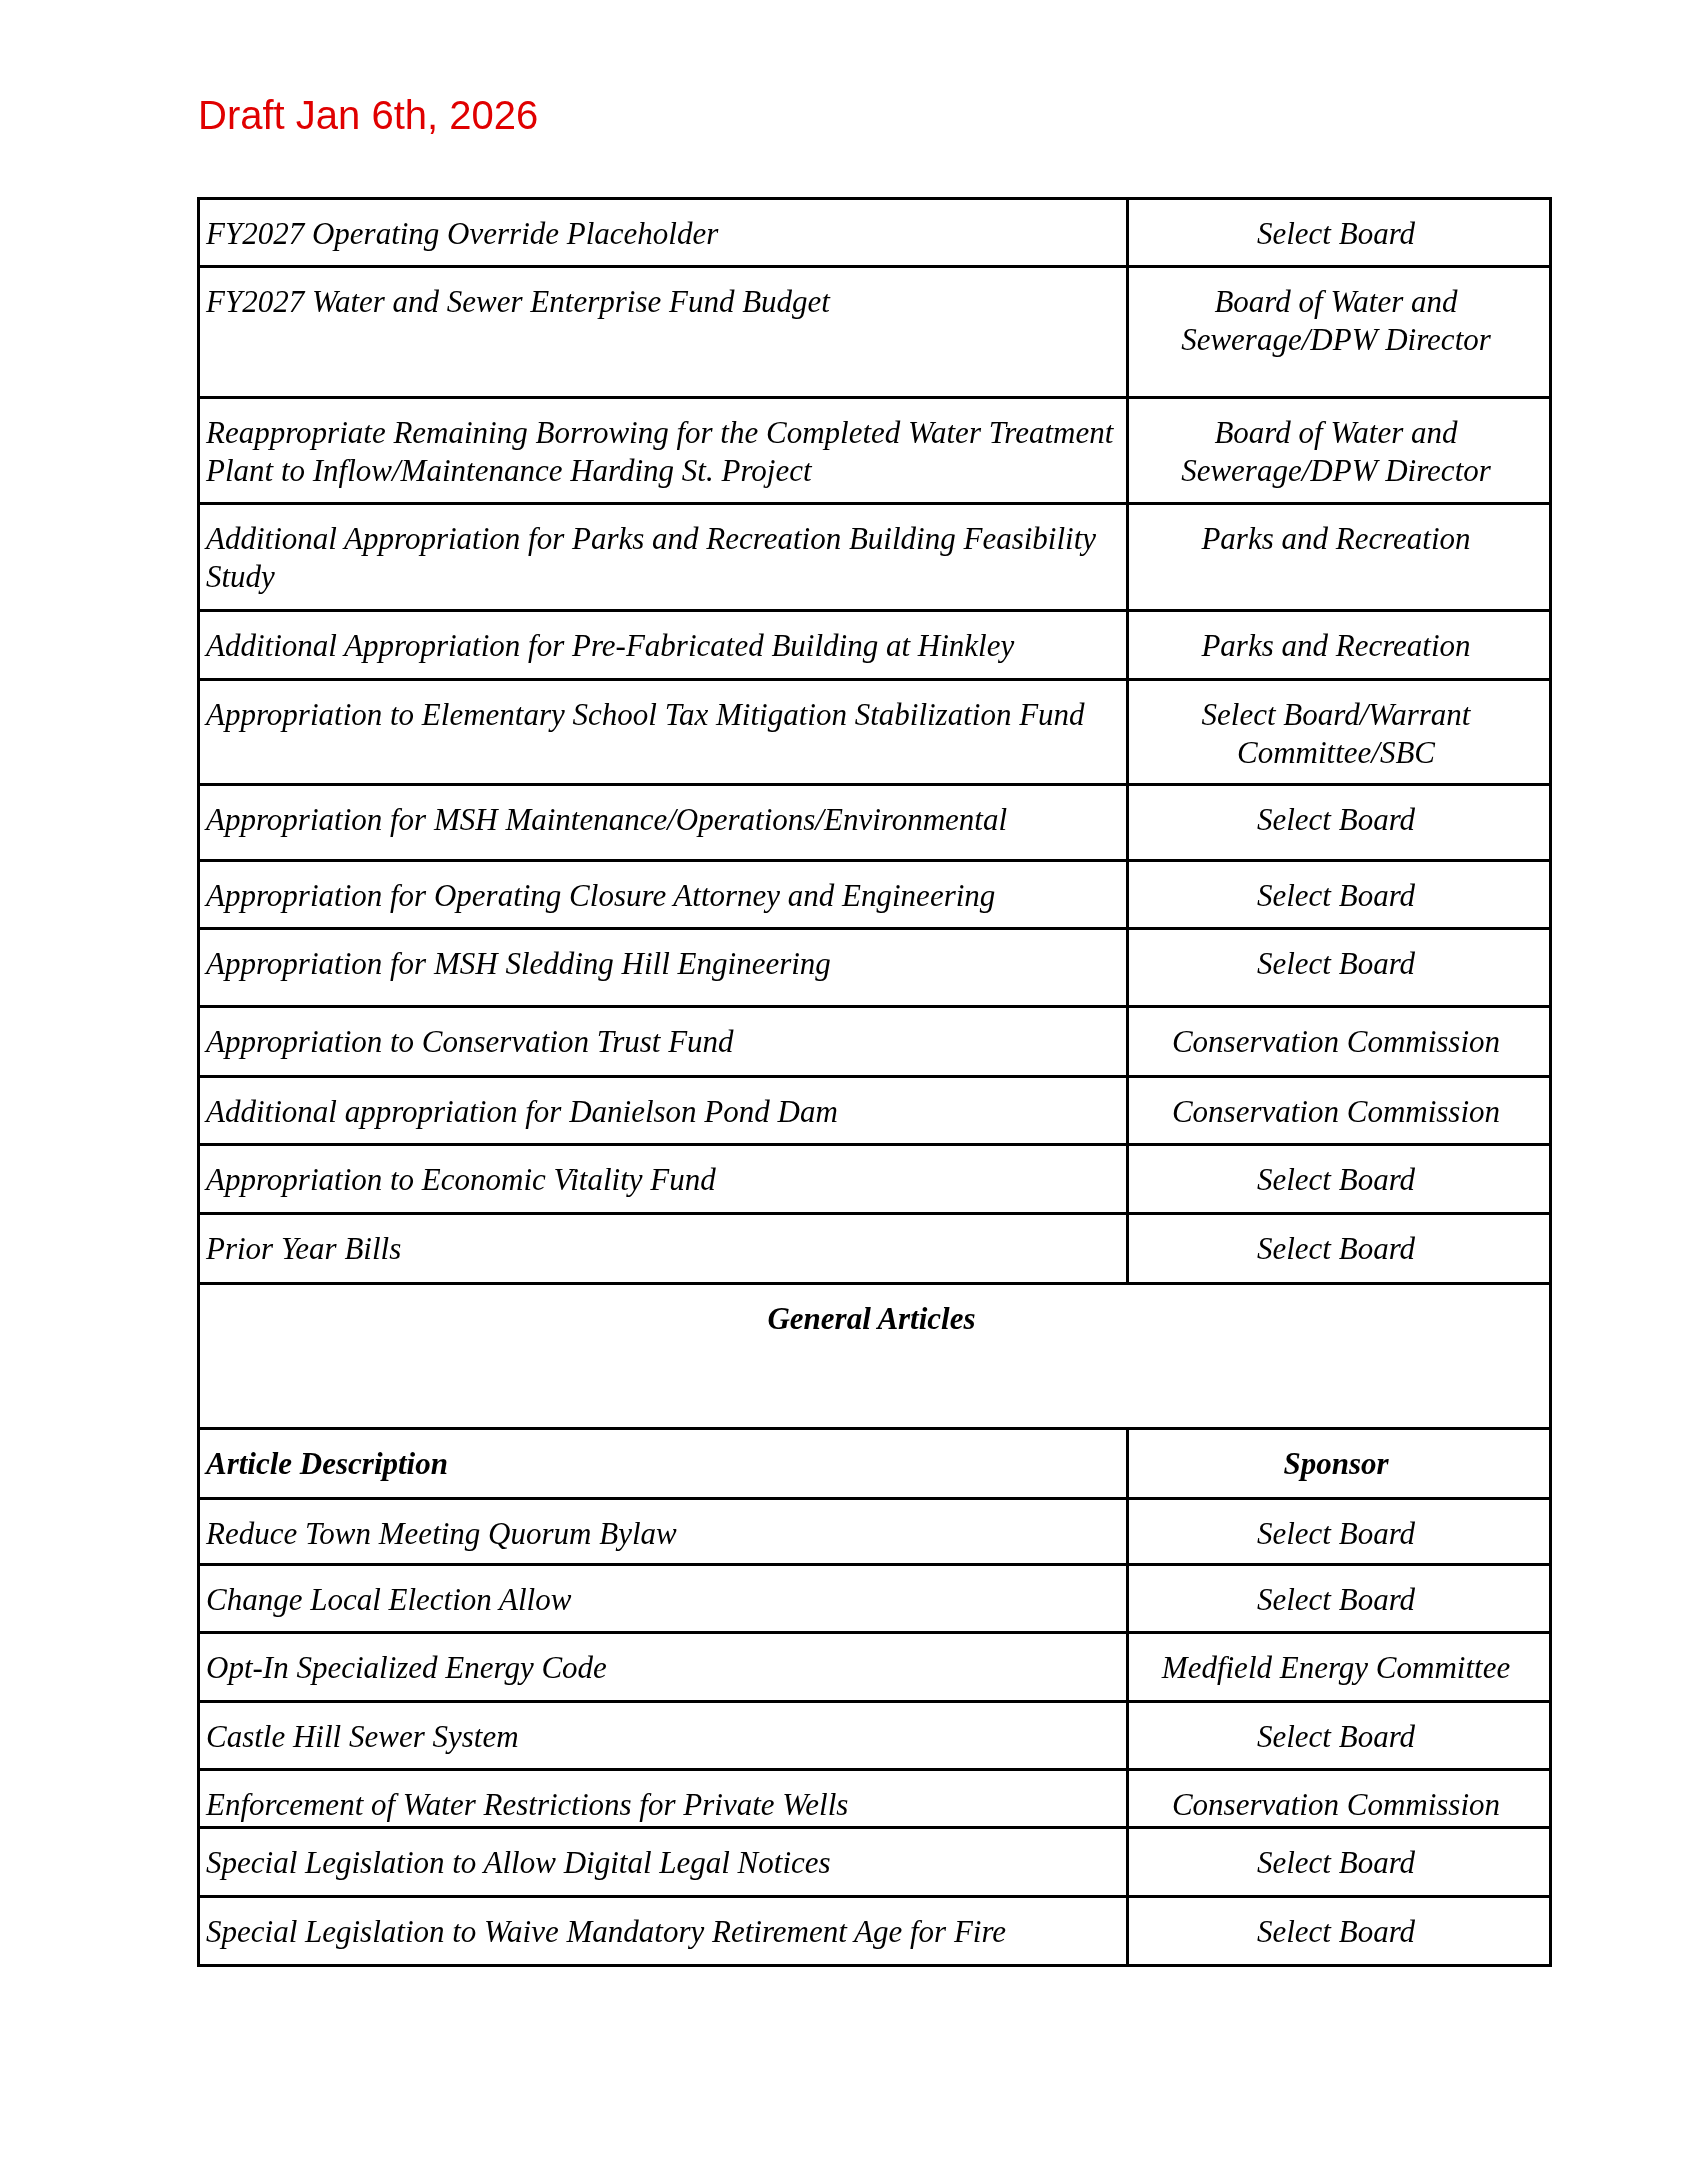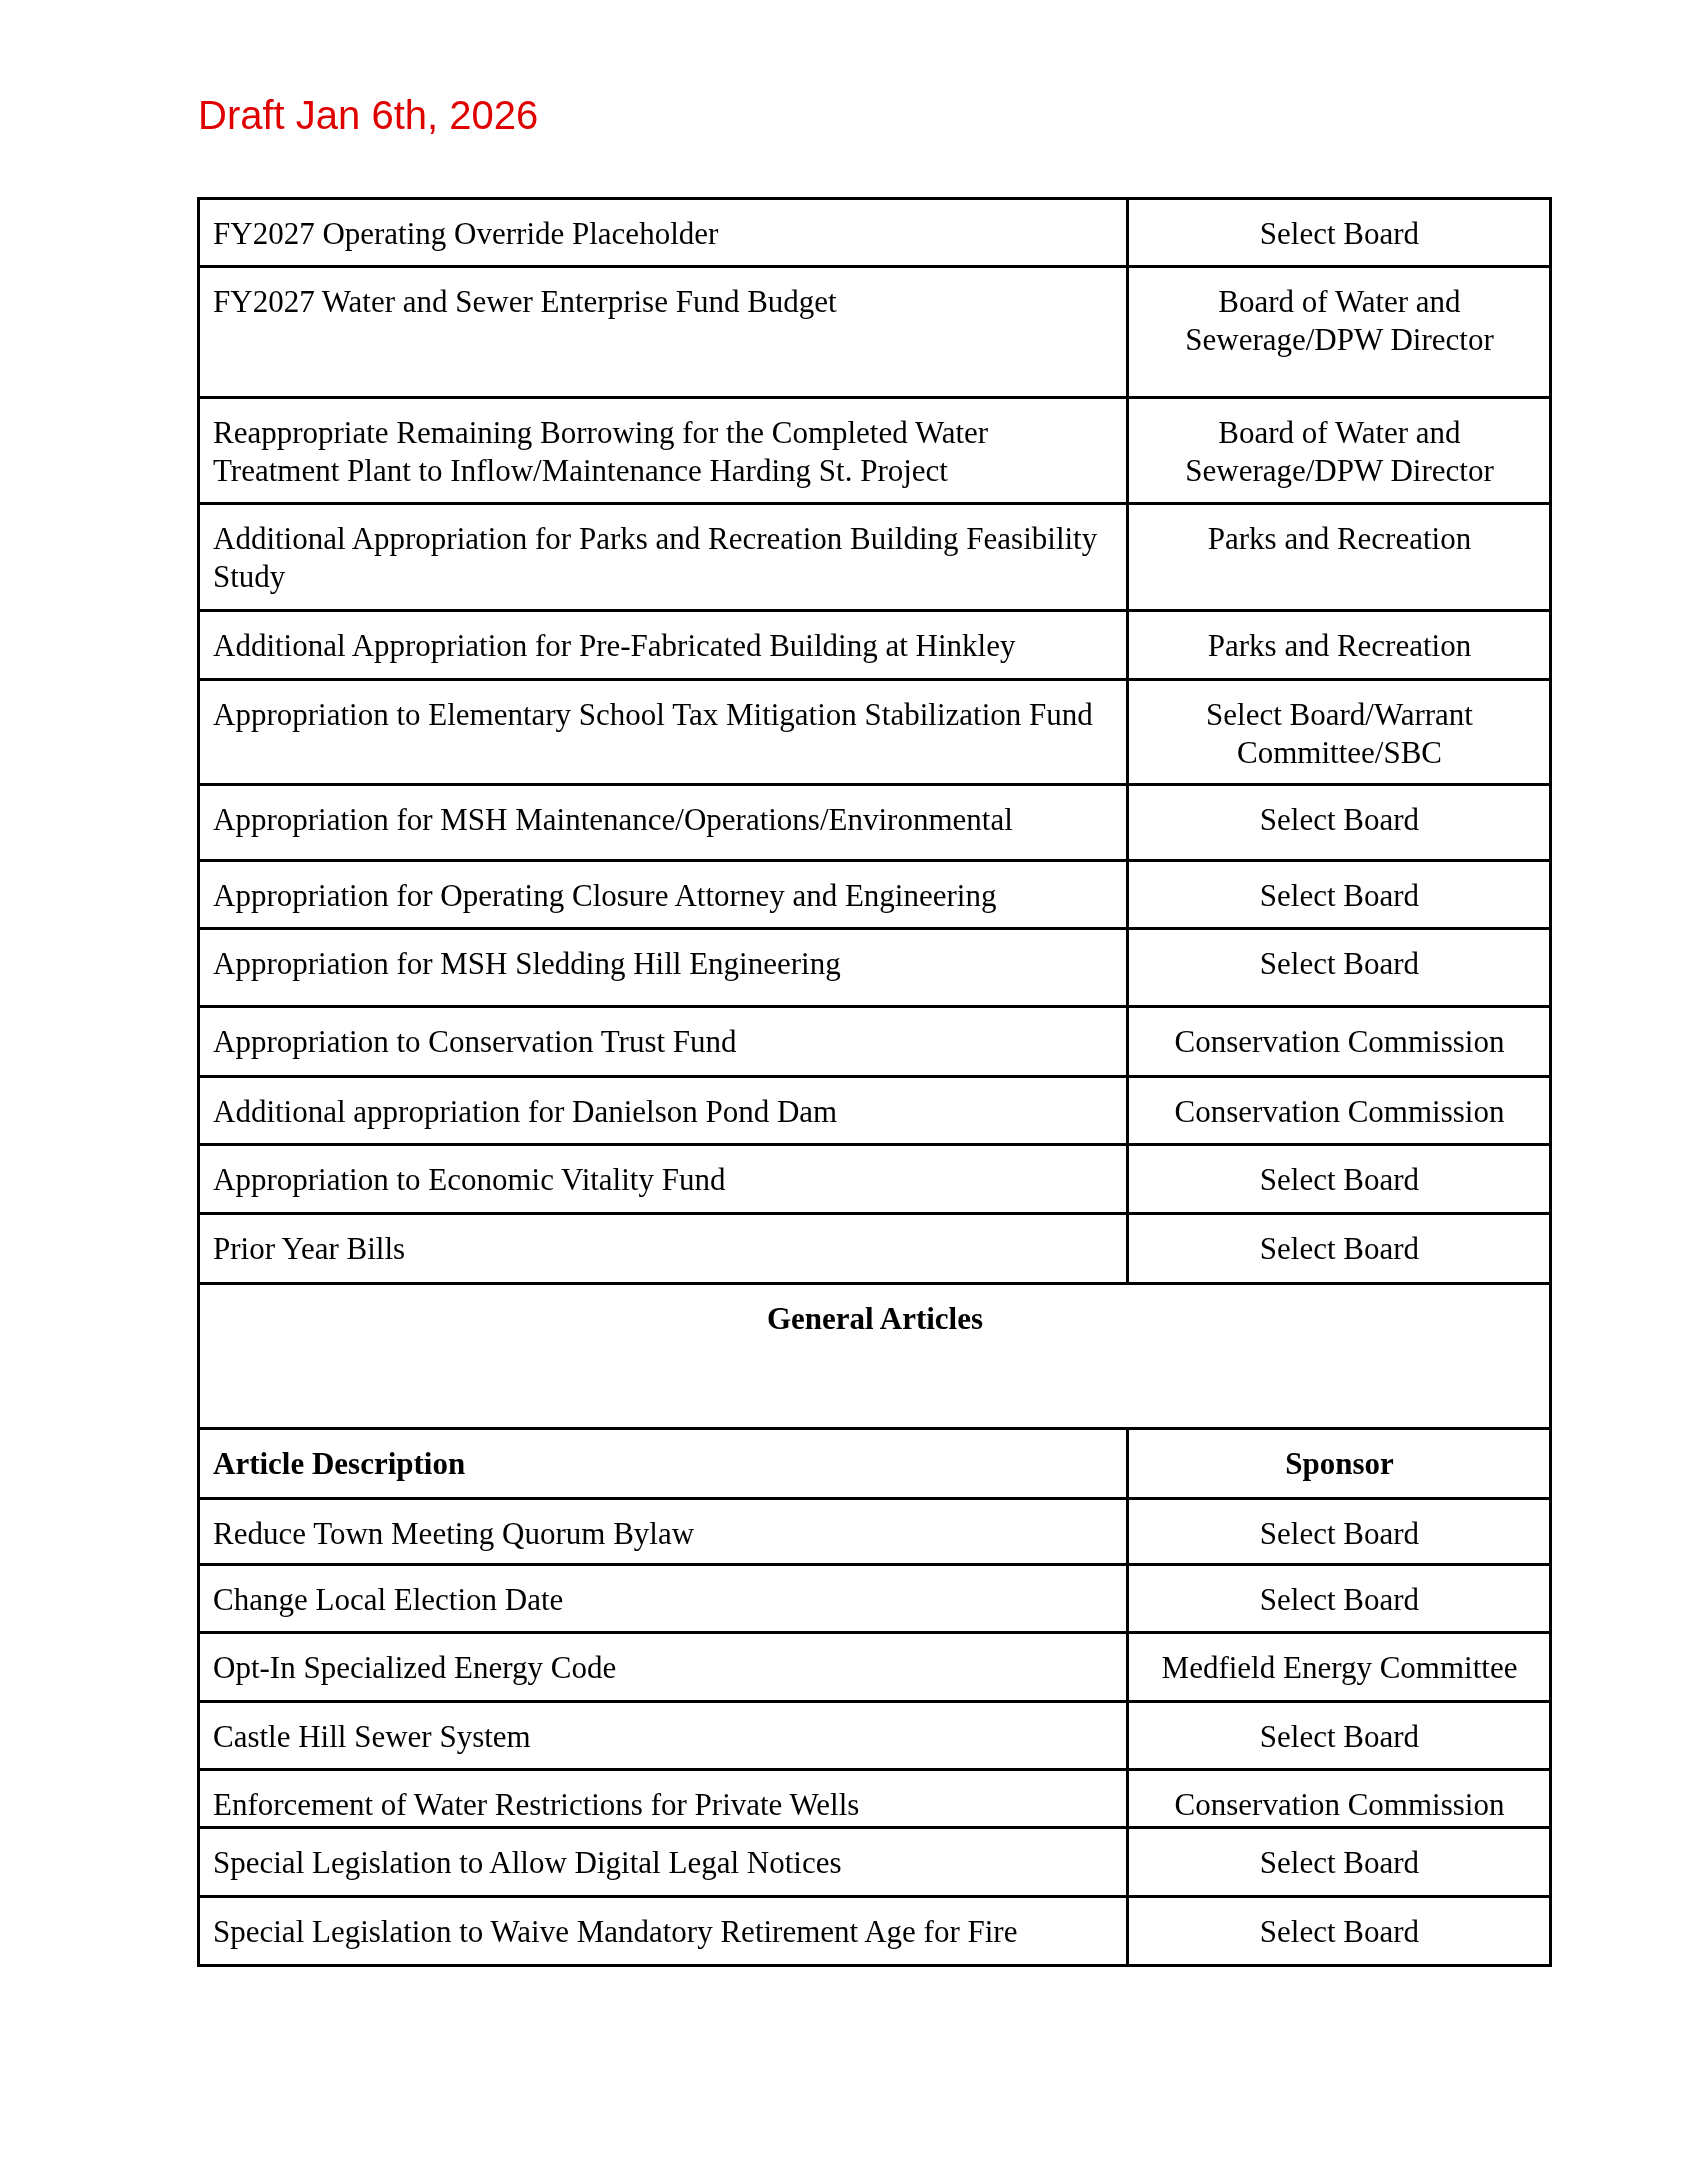--- a/index.html
+++ b/index.html
@@ -14,22 +14,23 @@
       position: absolute; left: 197px; top: 197px;
       width: 1351px;
       border-collapse: collapse;
       table-layout: fixed;
       font-family: "Liberation Serif", serif;
       font-size: 31px; line-height: 38px; color: #000000;
     }
     table.warrant td {
       border: 3px solid #000000;
       vertical-align: top;
-      padding: 15px 12px 0 13px;
+      padding: 15px 12px 0 6px;
       box-sizing: border-box;
+      font-style: italic;
     }
     td.desc { text-align: left; }
     td.sponsor { text-align: center; padding-left: 6px; padding-right: 6px; }
     td.section {
       text-align: center; vertical-align: middle;
       font-weight: bold; padding: 0;
     }
     td.hdr { font-weight: bold; }
   </style>
 </head>
@@ -103,21 +104,21 @@
     <tr style="height:70px">
       <td class="desc hdr">Article Description</td>
       <td class="sponsor hdr">Sponsor</td>
     </tr>
 
     <tr style="height:66px">
       <td class="desc">Reduce Town Meeting Quorum Bylaw</td>
       <td class="sponsor">Select Board</td>
     </tr>
     <tr style="height:68px">
-      <td class="desc">Change Local Election Date</td>
+      <td class="desc">Change Local Election Allow</td>
       <td class="sponsor">Select Board</td>
     </tr>
     <tr style="height:69px">
       <td class="desc">Opt-In Specialized Energy Code</td>
       <td class="sponsor">Medfield Energy Committee</td>
     </tr>
     <tr style="height:68px">
       <td class="desc">Castle Hill Sewer System</td>
       <td class="sponsor">Select Board</td>
     </tr>

